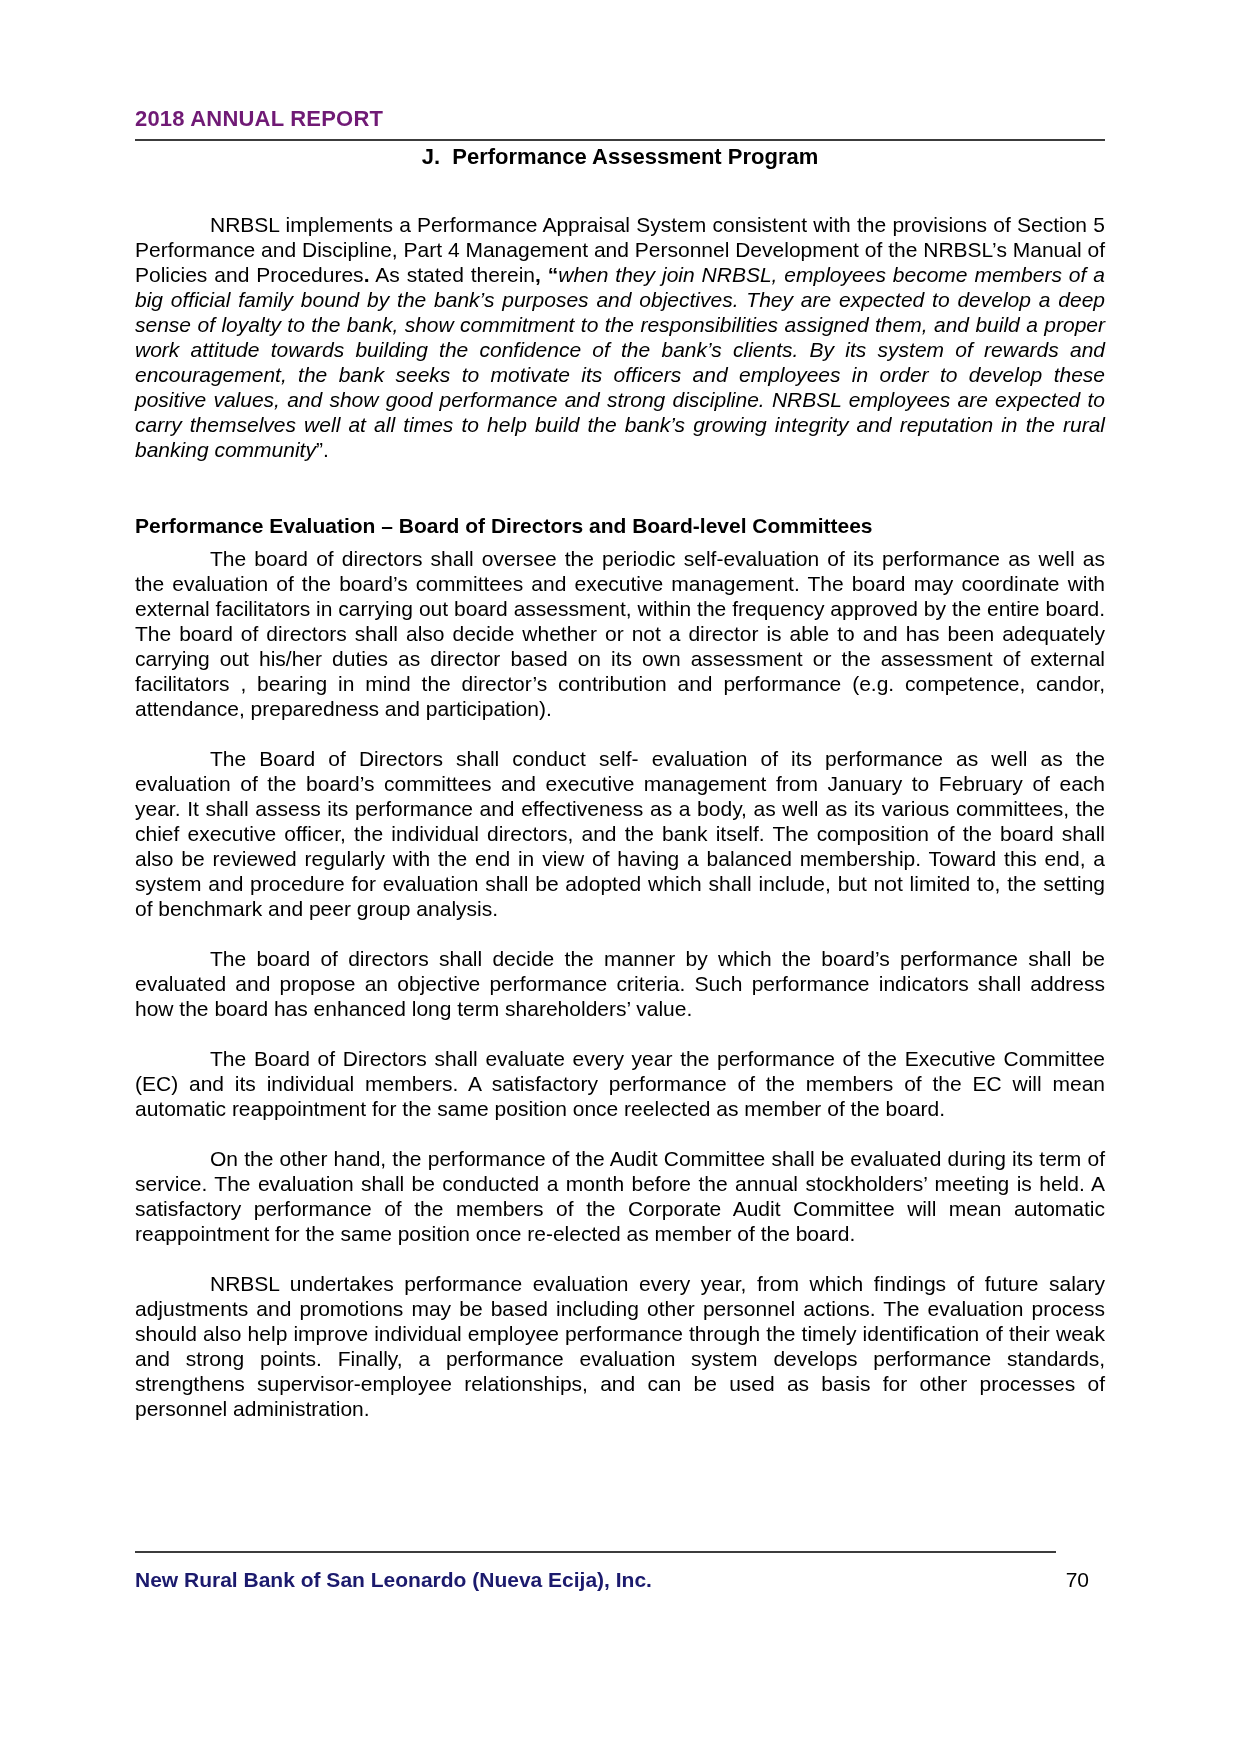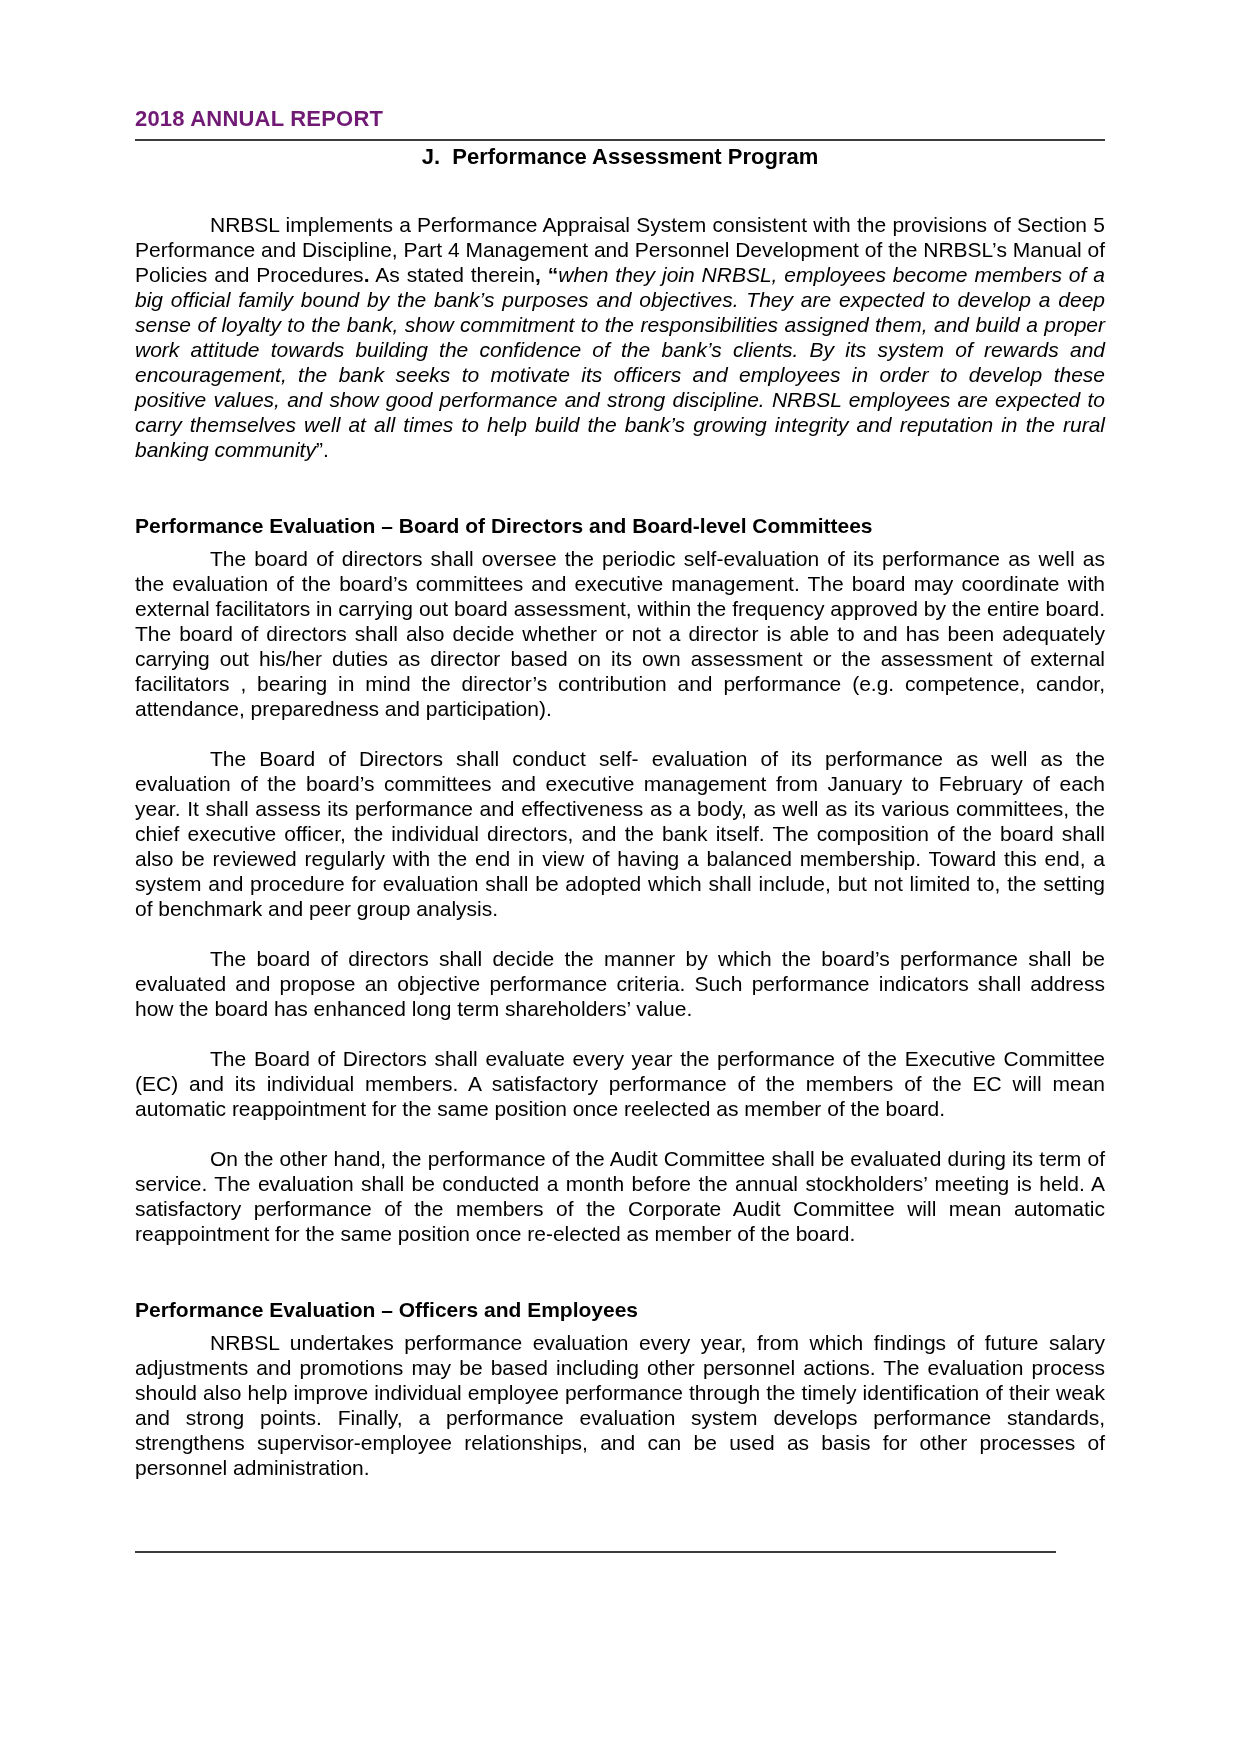--- a/index.html
+++ b/index.html
@@ -45,21 +45,24 @@
     <hr class="header-rule">
     <div class="doc-title">J.  Performance Assessment Program</div>
     <div>
         <div class="para first"><span>NRBSL implements a Performance Appraisal System consistent with the provisions of Section 5 Performance and Discipline, Part 4 Management and Personnel Development of the NRBSL’s Manual of Policies and Procedures</span><span class="bd">.</span><span> As stated therein</span><span class="bd">, “</span><span class="it">when they join NRBSL, employees become members of a big official family bound by the bank’s purposes and objectives. They are expected to develop a deep sense of loyalty to the bank, show commitment to the responsibilities assigned them, and build a proper work attitude towards building the confidence of the bank’s clients. By its system of rewards and encouragement, the bank seeks to motivate its officers and employees in order to develop these positive values, and show good performance and strong discipline. NRBSL employees are expected to carry themselves well at all times to help build the bank’s growing integrity and reputation in the rural banking community</span><span>”.</span></div>
         <div class="heading">Performance Evaluation – Board of Directors and Board-level Committees</div>
         <div class="para"><span>The board of directors shall oversee the periodic self-evaluation of its performance as well as the evaluation of the board’s committees and executive management. The board may coordinate with external facilitators in carrying out board assessment, within the frequency approved by the entire board. The board of directors shall also decide whether or not a director is able to and has been adequately carrying out his/her duties as director based on its own assessment or the assessment of external facilitators , bearing in mind the director’s contribution and performance (e.g. competence, candor, attendance, preparedness and participation).</span></div>
         <div class="para"><span>The Board of Directors shall conduct self- evaluation of its performance as well as the evaluation of the board’s committees and executive management from January to February of each year. It shall assess its performance and effectiveness as a body, as well as its various committees, the chief executive officer, the individual directors, and the bank itself. The composition of the board shall also be reviewed regularly with the end in view of having a balanced membership. Toward this end, a system and procedure for evaluation shall be adopted which shall include, but not limited to, the setting of benchmark and peer group analysis.</span></div>
         <div class="para"><span>The board of directors shall decide the manner by which the board’s performance shall be evaluated and propose an objective performance criteria. Such performance indicators shall address how the board has enhanced long term shareholders’ value.</span></div>
         <div class="para"><span>The Board of Directors shall evaluate every year the performance of the Executive Committee (EC) and its individual members.  A satisfactory performance of the members of the EC will mean automatic reappointment for the same position once reelected as member of the board.</span></div>
         <div class="para"><span>On the other hand, the performance of the Audit Committee shall be evaluated during its term of service. The evaluation shall be conducted a month before the annual stockholders’ meeting is held. A satisfactory performance of the members of the Corporate Audit Committee will mean automatic reappointment for the same position once re-elected as member of the board.</span></div>
-        <div class="heading">Performance Evaluation – Officers and Employees</div>
         <div class="para"><span>NRBSL undertakes performance evaluation every year, from which findings of future salary adjustments and promotions may be based including other personnel actions. The evaluation process should also help improve individual employee performance through the timely identification of their weak and strong points. Finally, a performance evaluation system develops performance standards, strengthens supervisor-employee relationships, and can be used as basis for other processes of personnel administration.</span></div>
       </div>
   </div>
 
   <div class="footer">
     <hr class="footer-rule">
+    <div class="footer-row">
+      <span class="footer-bank">New Rural Bank of San Leonardo (Nueva Ecija), Inc.</span>
+      <span class="footer-page">70</span>
+    </div>
   </div>
 </div>
 
 </body></html>

